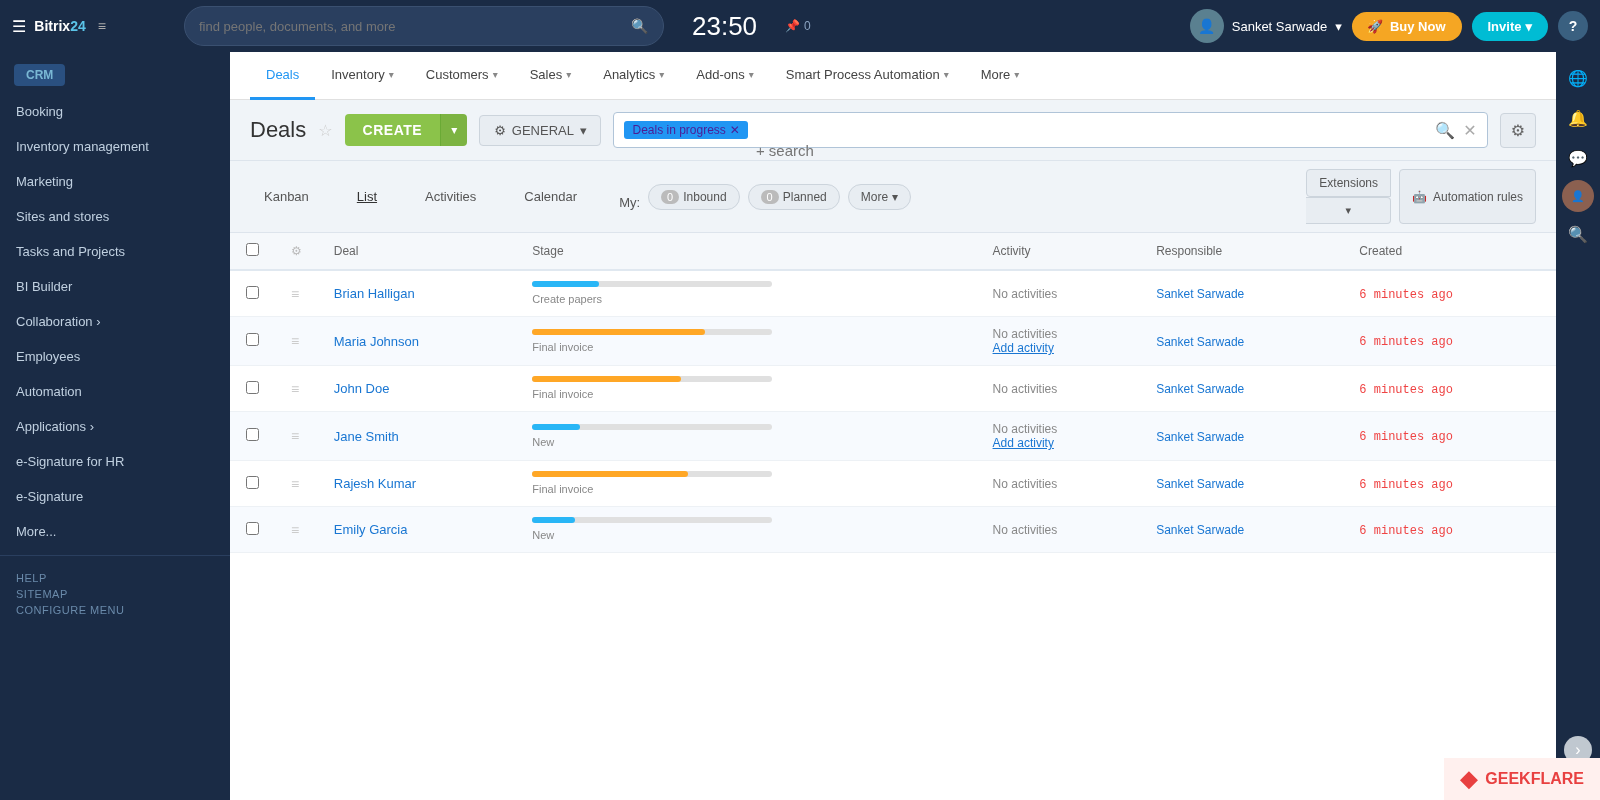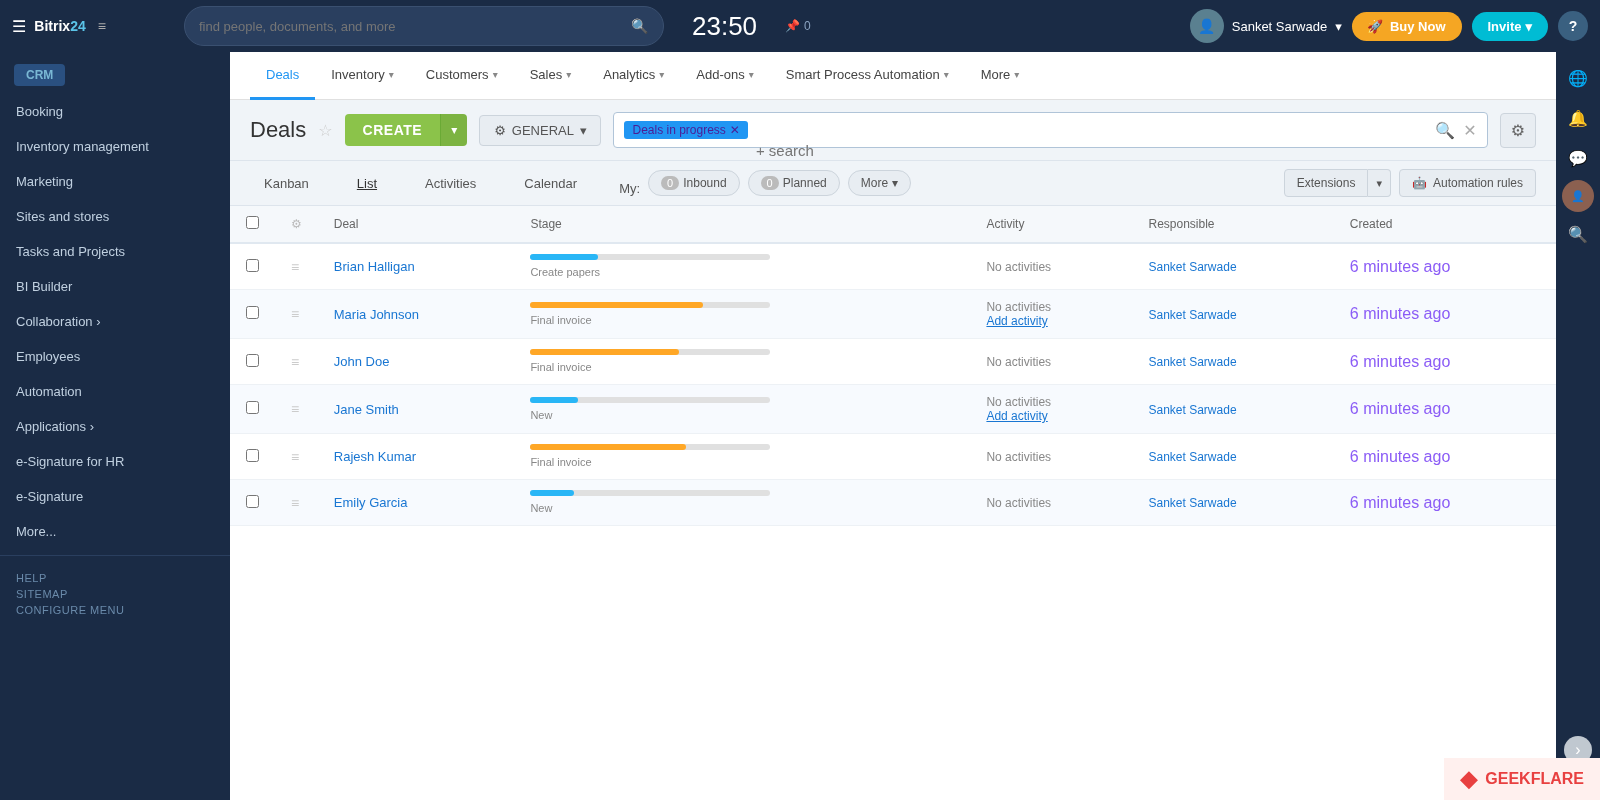--- a/index.html
+++ b/index.html
@@ -135,21 +135,21 @@
     tbody tr:nth-child(even) { background: #f7fafe; }
     td { padding: 10px 16px; font-size: 13px; vertical-align: middle; }
     .deal-name { color: #1976d2; cursor: pointer; }
     .stage-cell { min-width: 200px; }
     .stage-bar-container { height: 6px; background: #e0e0e0; border-radius: 3px; margin-bottom: 4px; width: 240px; }
     .stage-bar { height: 6px; border-radius: 3px; }
     .stage-label { font-size: 11px; color: #888; }
     .activity-cell { font-size: 12px; color: #888; }
     .add-activity { color: #1976d2; text-decoration: underline; cursor: pointer; display: block; font-size: 12px; }
     .responsible { color: #1976d2; font-size: 12px; cursor: pointer; }
-    .created-time { font-size: 16px; color: #8b5cf6; }
+    .created-time { font-size: 12px; color: #ef4444; font-family: Liberation Mono, monospace; }
     .checkbox-col { width: 30px; }
     .handle-col { width: 20px; color: #bbb; }
     .row-handle { color: #ccc; font-size: 14px; cursor: grab; }
 
     
     .right-sidebar {
       width: 44px; background: #1a2b45; display: flex; flex-direction: column; align-items: center;
       padding-top: 8px; gap: 4px;
     }
     .right-icon { width: 36px; height: 36px; display: flex; align-items: center; justify-content: center; color: #8ba3c0; font-size: 16px; cursor: pointer; border-radius: 4px; }
@@ -301,21 +301,21 @@
         <div class="my-btn">
           <span class="count-badge">0</span>
           <span>Planned</span>
         </div>
         <div class="more-btn">
           <span>More</span>
           <span>▾</span>
         </div>
       </div>
       <div class="right-actions">
-        <div style="display:flex;">
+        <div style="display:flex;flex-direction:column;">
           <button class="extensions-btn">Extensions</button>
           <button class="extensions-arrow">▾</button>
         </div>
         <button class="automation-btn">
           <span>🤖</span>
           <span>Automation rules</span>
         </button>
       </div>
     </div>
 

